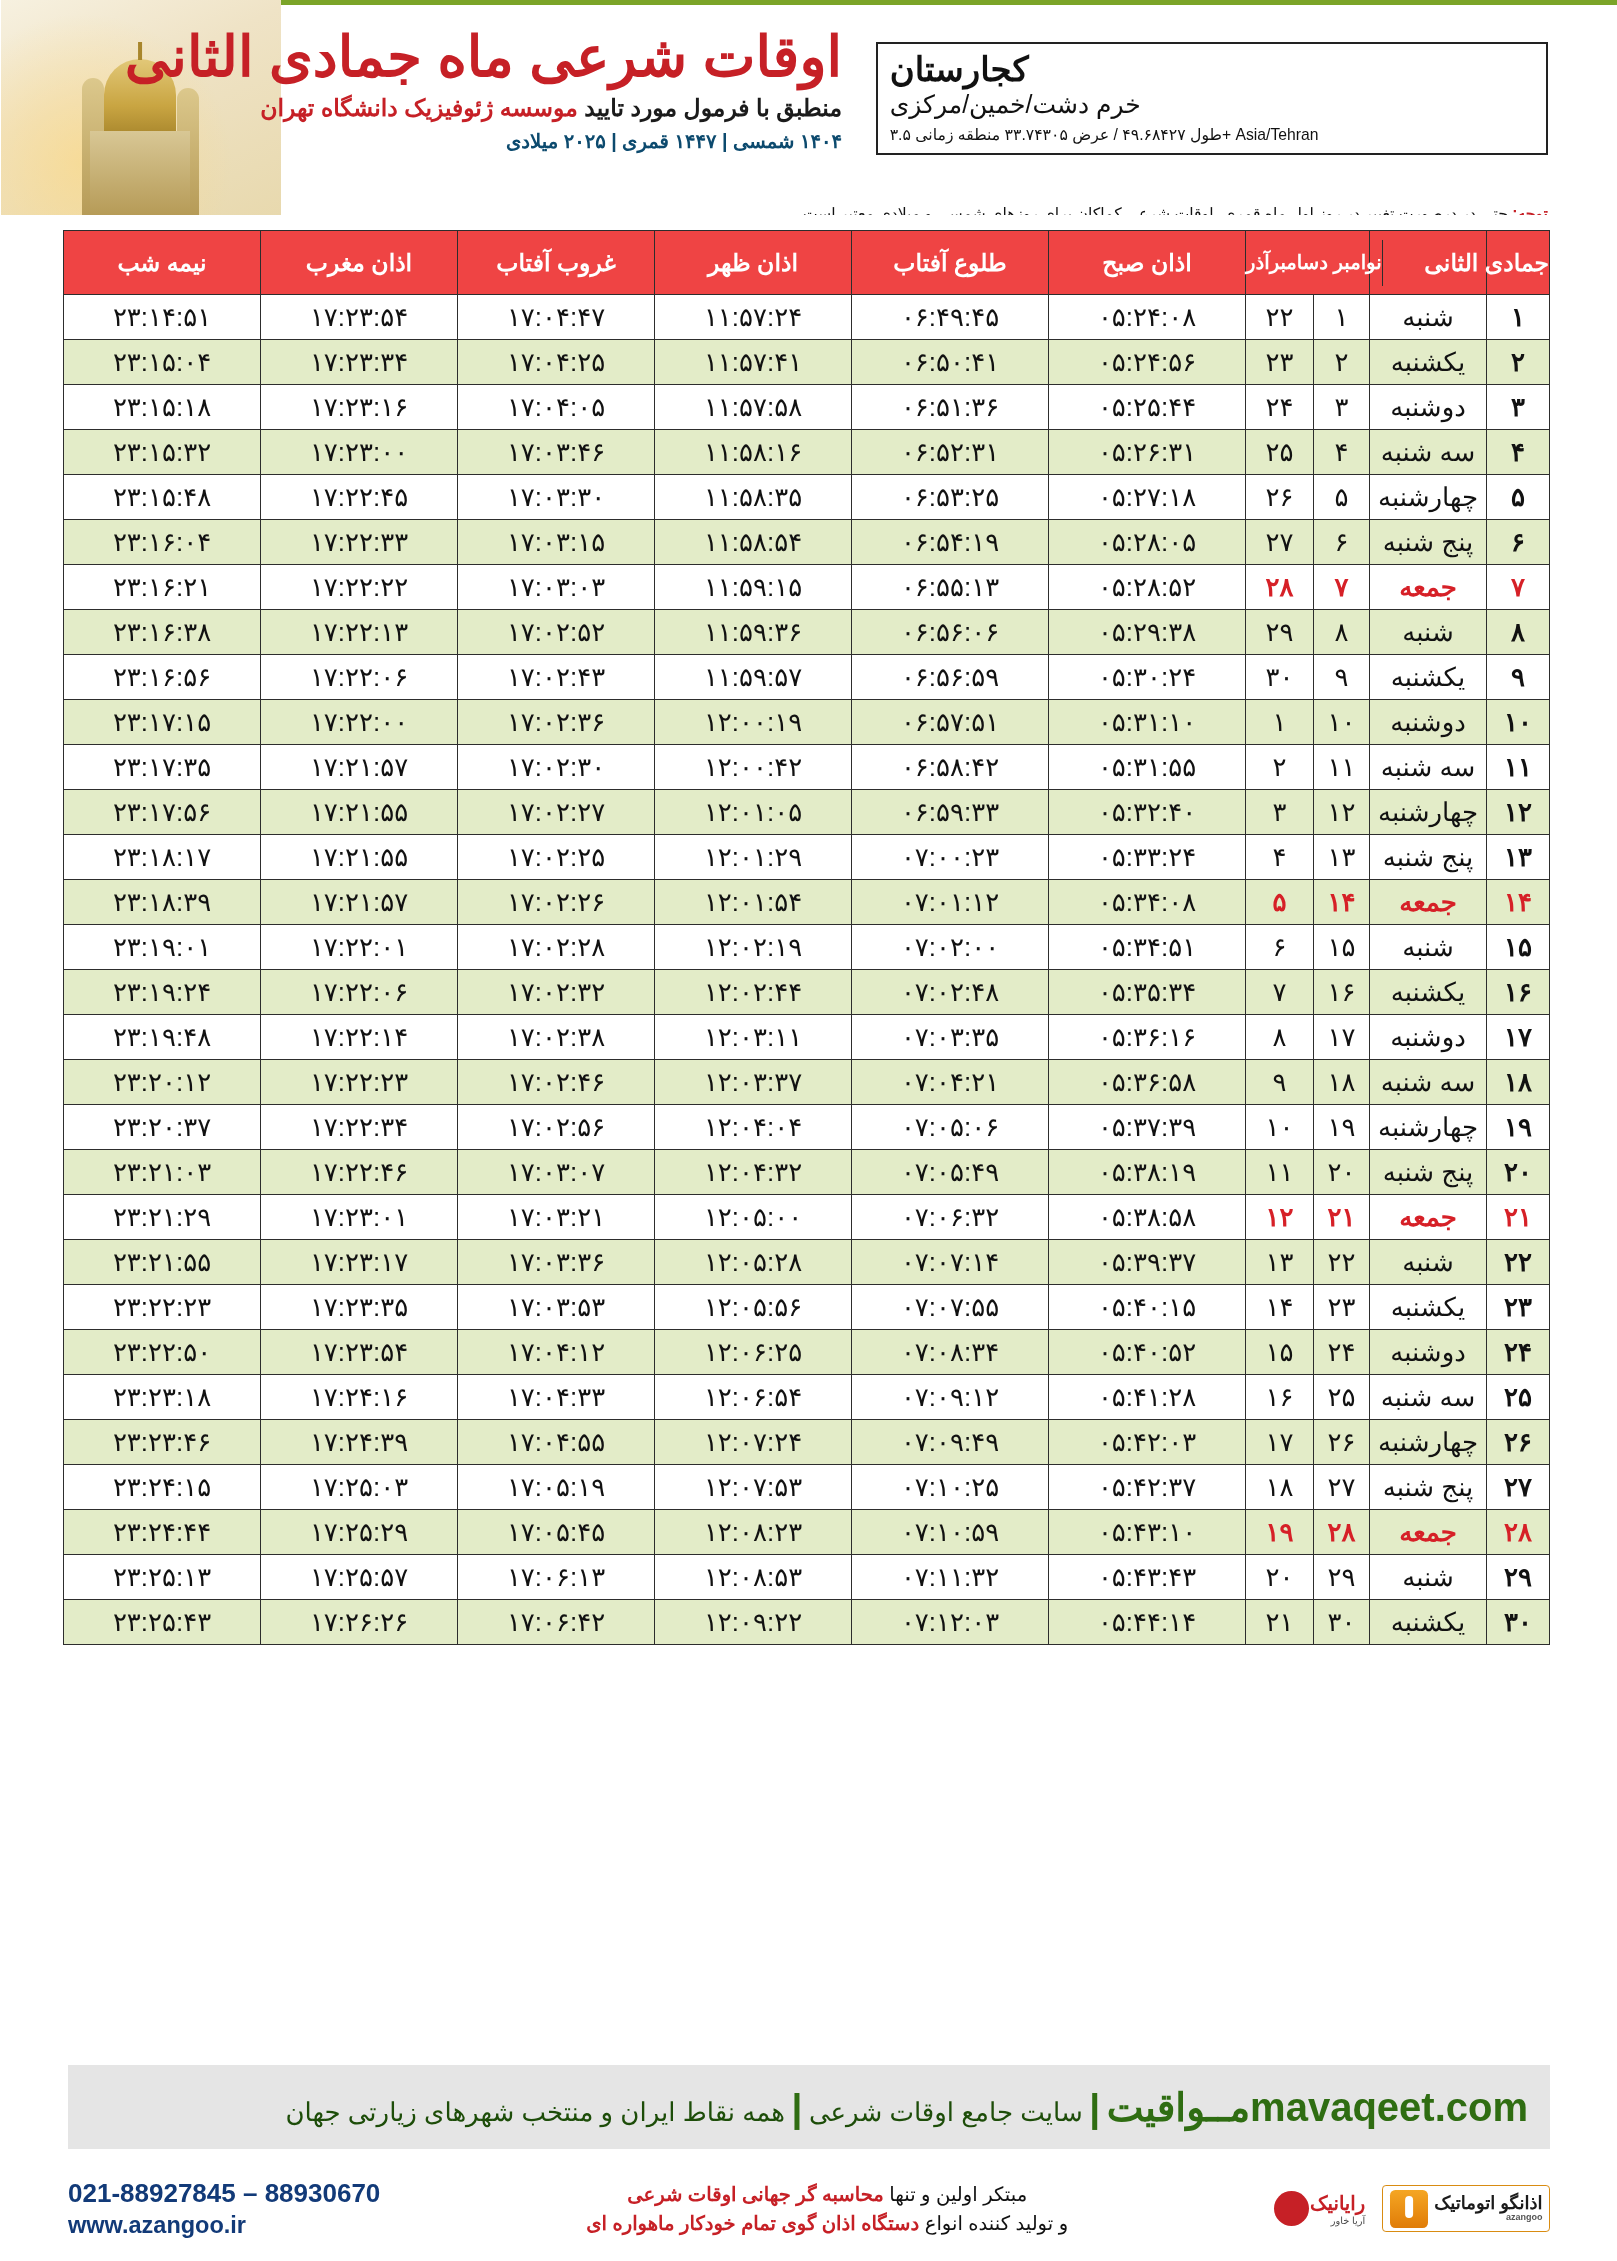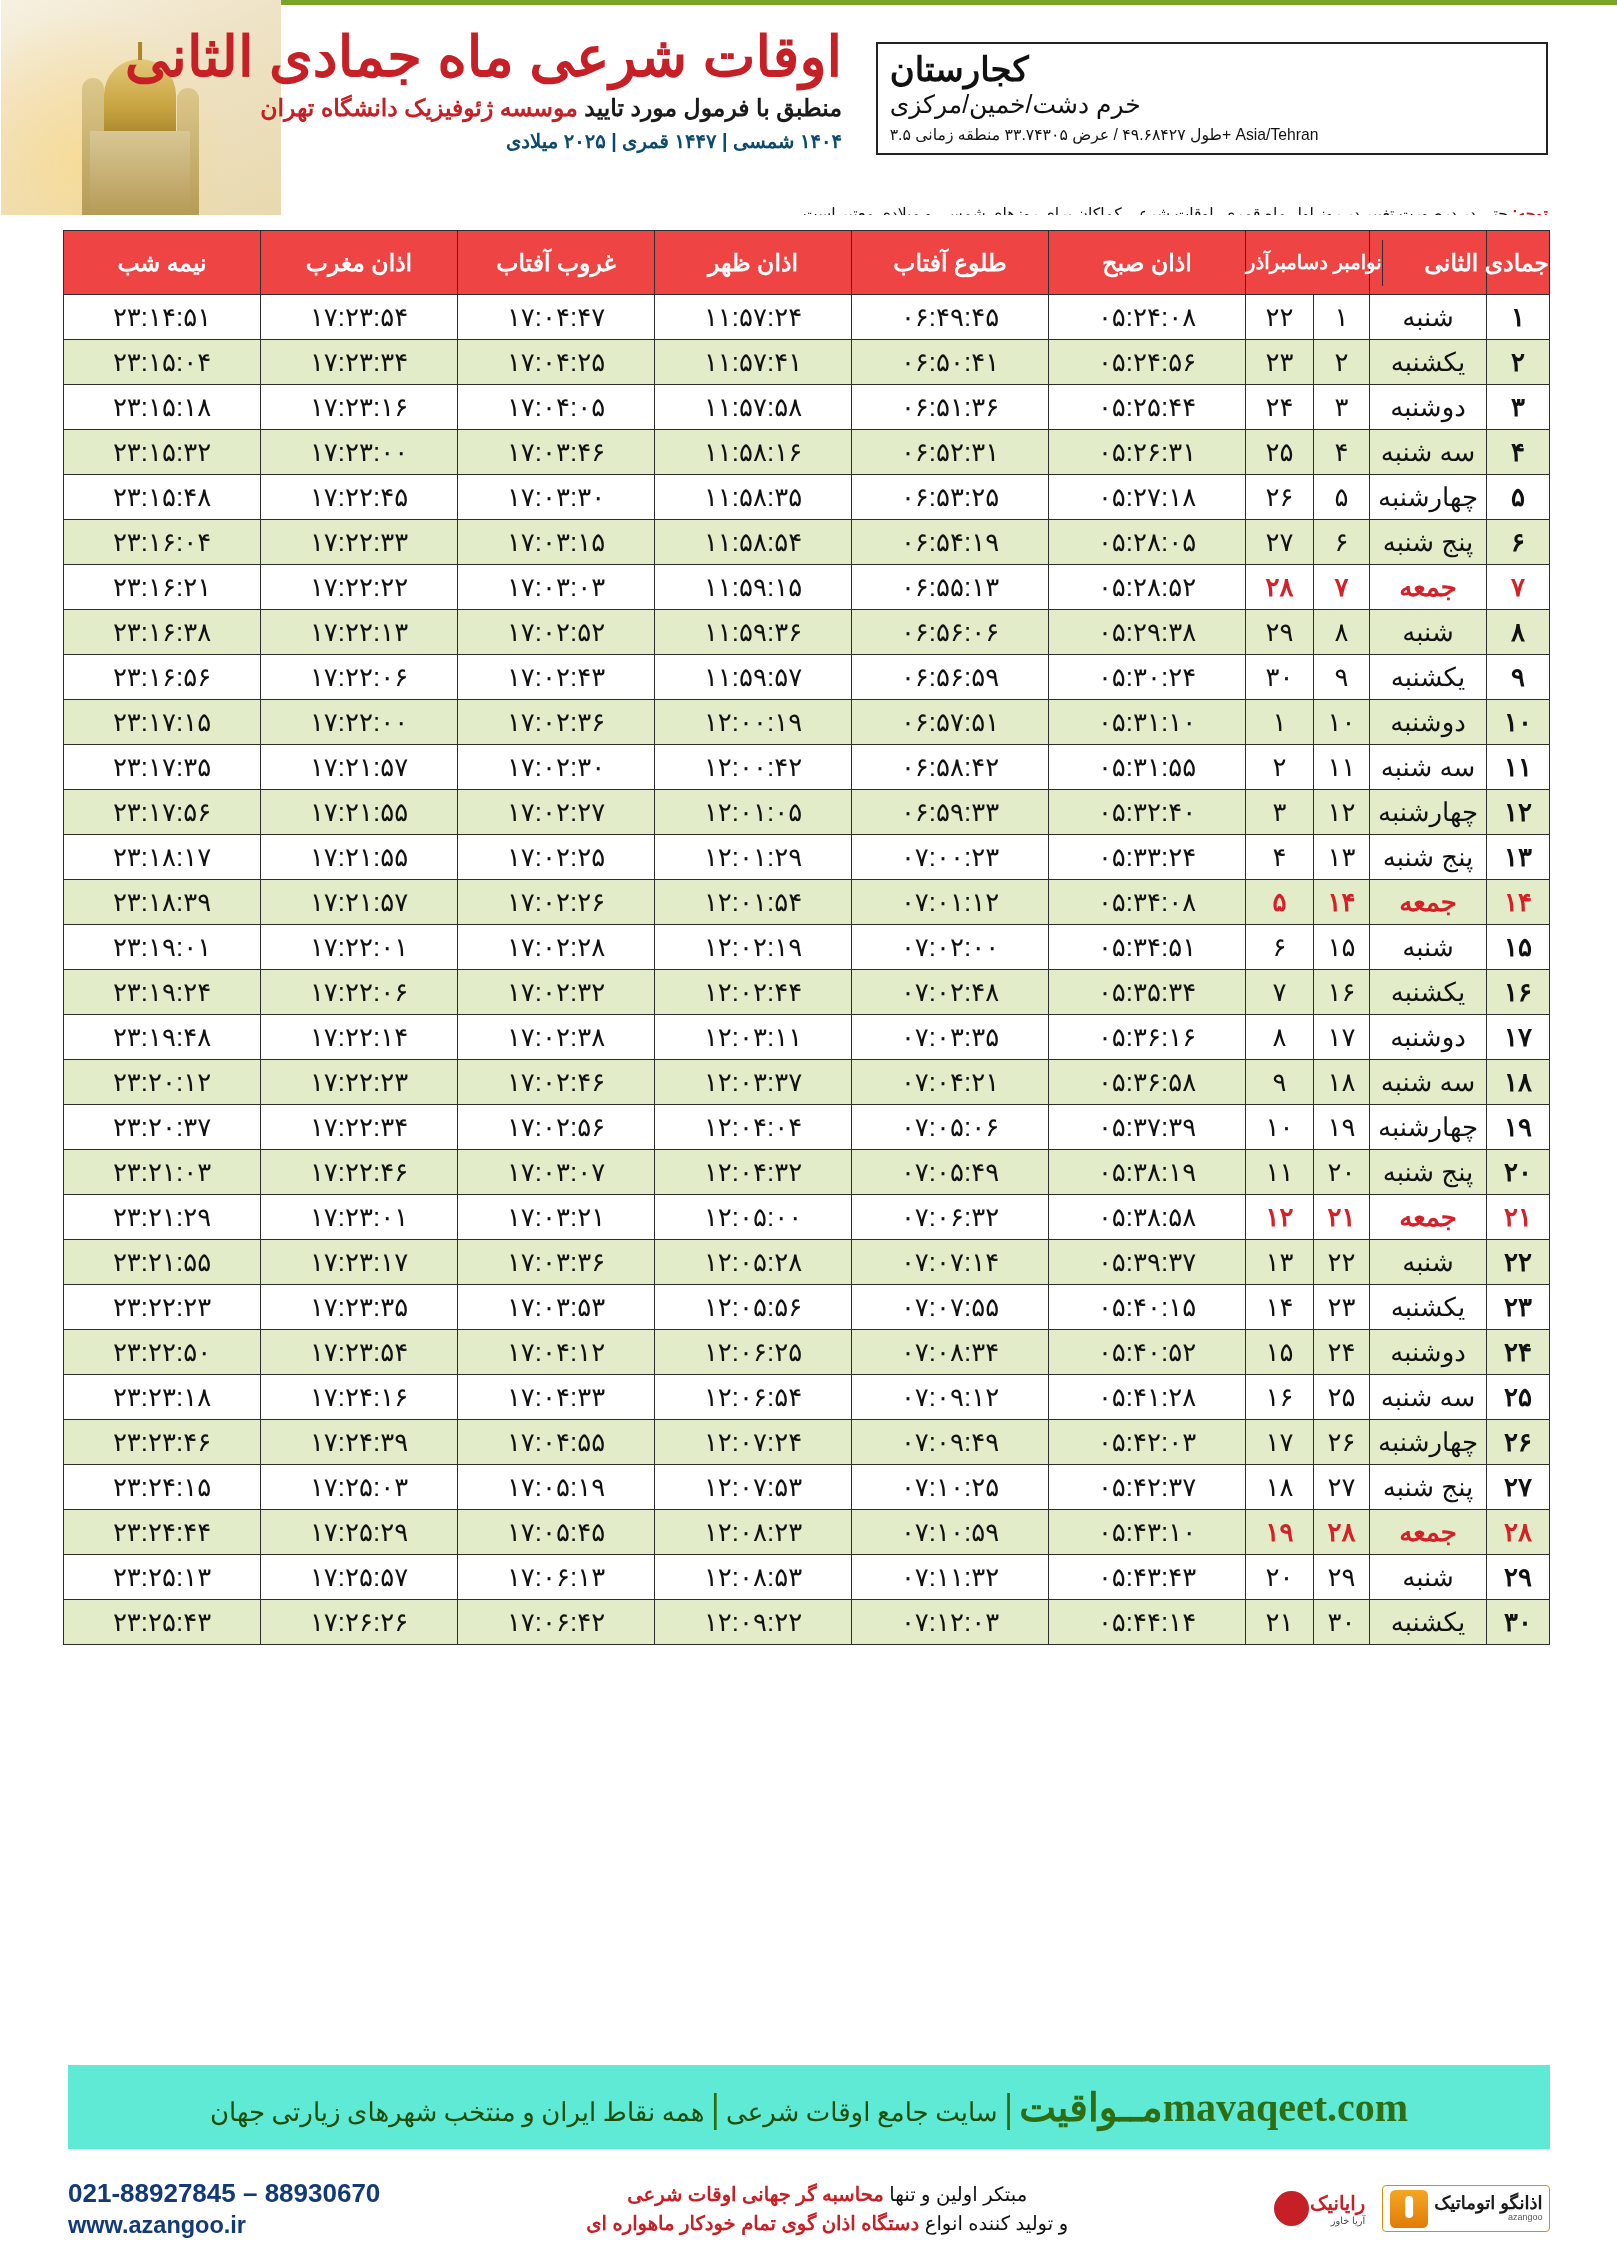--- a/index.html
+++ b/index.html
@@ -232,29 +232,28 @@
     bottom: 0;
     height: 196px;
     background: #ffffff;
   }
   .footer-band {
     position: absolute;
     top: 0;
     right: 68px;
     left: 68px;
     height: 84px;
-    background: #5eead4;
+    background: #e5e5e5;
     display: flex;
     flex-direction: row-reverse;
     align-items: center;
-    justify-content: center;
+    justify-content: flex-end;
     padding: 0 22px;
     box-sizing: border-box;
     direction: rtl;
-    font-family: Liberation Serif, serif;
   }
   .brand-fa {
     font-size: 39px;
     font-weight: bold;
     color: #2f6d12;
     direction: rtl;
   }
   .brand-fa .sep { color: #2f6d12; margin: 0 6.5px; }
   .brand-fa .thin { font-size: 26px; font-weight: normal; color: #1d4d09; }
   .brand-en {
@@ -300,21 +299,21 @@
   .logo-azangoo .mark:after {
     content: "";
     position: absolute;
     left: 50%; top: 6.5px;
     transform: translateX(-50%);
     width: 7.8px; height: 22px;
     background: #fff;
     border-radius: 3.9px;
   }
   .logo-azangoo .txt { font-size: 18px; font-weight: bold; color: #1b1b1b; line-height: 1.1; }
-  .logo-azangoo .txt small { display: block; font-size: 9px; font-weight: normal; color: #555; }
+  .logo-azangoo .txt small { display: block; font-size: 9px; font-weight: bold; color: #555; }
 
   .logo-rayanic {
     display: flex;
     flex-direction: row-reverse;
     align-items: flex-end;
     gap: 1px;
   }
   .logo-rayanic .mark {
     width: 35px; height: 35px;
     background: #c62026;

